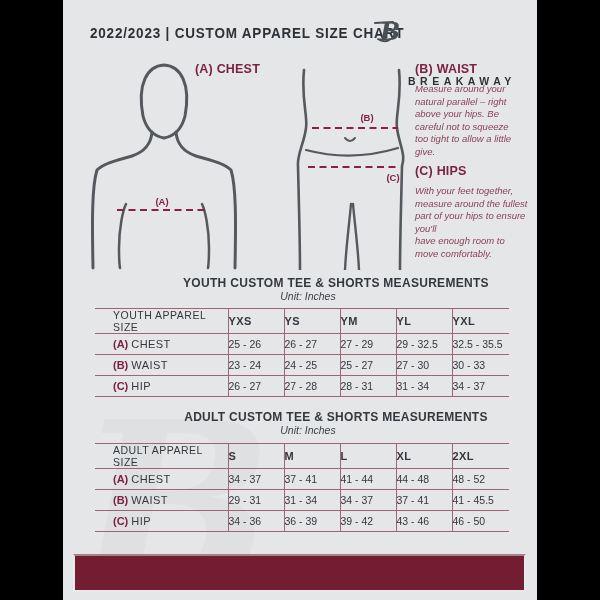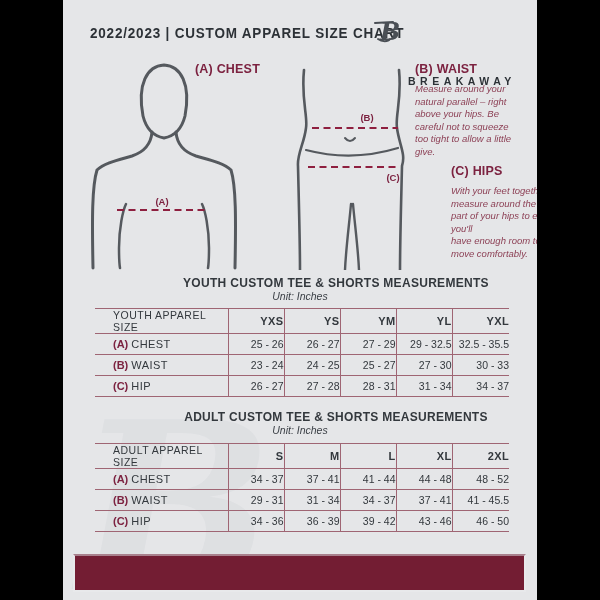--- a/index.html
+++ b/index.html
@@ -25,35 +25,35 @@
   .fig { position:absolute; z-index:1; }
   .fig-chest { left:27px; top:58px; }
   .fig-hips  { left:217px; top:58px; }
   .instr { position:absolute; width:112px; z-index:2; }
   .instr h3 { font-size:12.5px; font-weight:bold; color:#7c2240; letter-spacing:.2px;
               margin-bottom:7px; }
   .instr p { font-size:9.5px; font-style:italic; color:#8d4156; line-height:1.32;
              white-space:pre-line; }
   .instr-a { left:132px; top:62px; }
   .instr-b { left:352px; top:62px; width:108px; }
-  .instr-c { left:352px; top:164px; width:114px;margin-left:36px; }
+  .instr-c { left:352px; top:164px; width:114px; }
 
   
   .tbl-title { position:absolute; left:0; width:546px; text-align:center; z-index:2;
                font-size:12px; font-weight:bold; color:#33383d; letter-spacing:.3px; }
-  .tbl-unit  { position:absolute; left:0; width:474px; text-align:center; z-index:2;
+  .tbl-unit  { position:absolute; left:8px; width:474px; text-align:center; z-index:2;
                font-size:10.5px; font-style:italic; color:#3a3f45; }
   .youth-title { top:276px; } .youth-unit { top:290px; }
   .adult-title { top:410px; } .adult-unit { top:424px; }
 
   table.sizes { position:absolute; left:32px; width:414px; border-collapse:collapse;
                 table-layout:fixed; z-index:2; border-bottom:1px solid #9f6573; }
   .youth-tbl { top:308px; } .adult-tbl { top:443px; }
   table.sizes th, table.sizes td { border-top:1px solid #9f6573;
-                border-left:1px solid #9f6573; text-align:right; color:#33383d;
+                border-left:1px solid #9f6573; text-align:left; color:#33383d;
                 background:transparent; }
   table.sizes th:first-child, table.sizes td:first-child { border-left:none; }
   table.sizes th { height:17px; font-size:11px; font-weight:bold; letter-spacing:.4px; }
   table.sizes th.label-col { font-weight:normal; font-size:10.5px; text-align:left;
                 padding-left:18px; letter-spacing:.5px; }
   table.sizes td { height:21px; font-size:10.5px; }
   table.sizes td.label-col { text-align:left; padding-left:18px; font-size:11px; }
   .key { color:#7c2240; font-weight:bold; }
   .lbl { color:#33383d; letter-spacing:.4px; }
 

